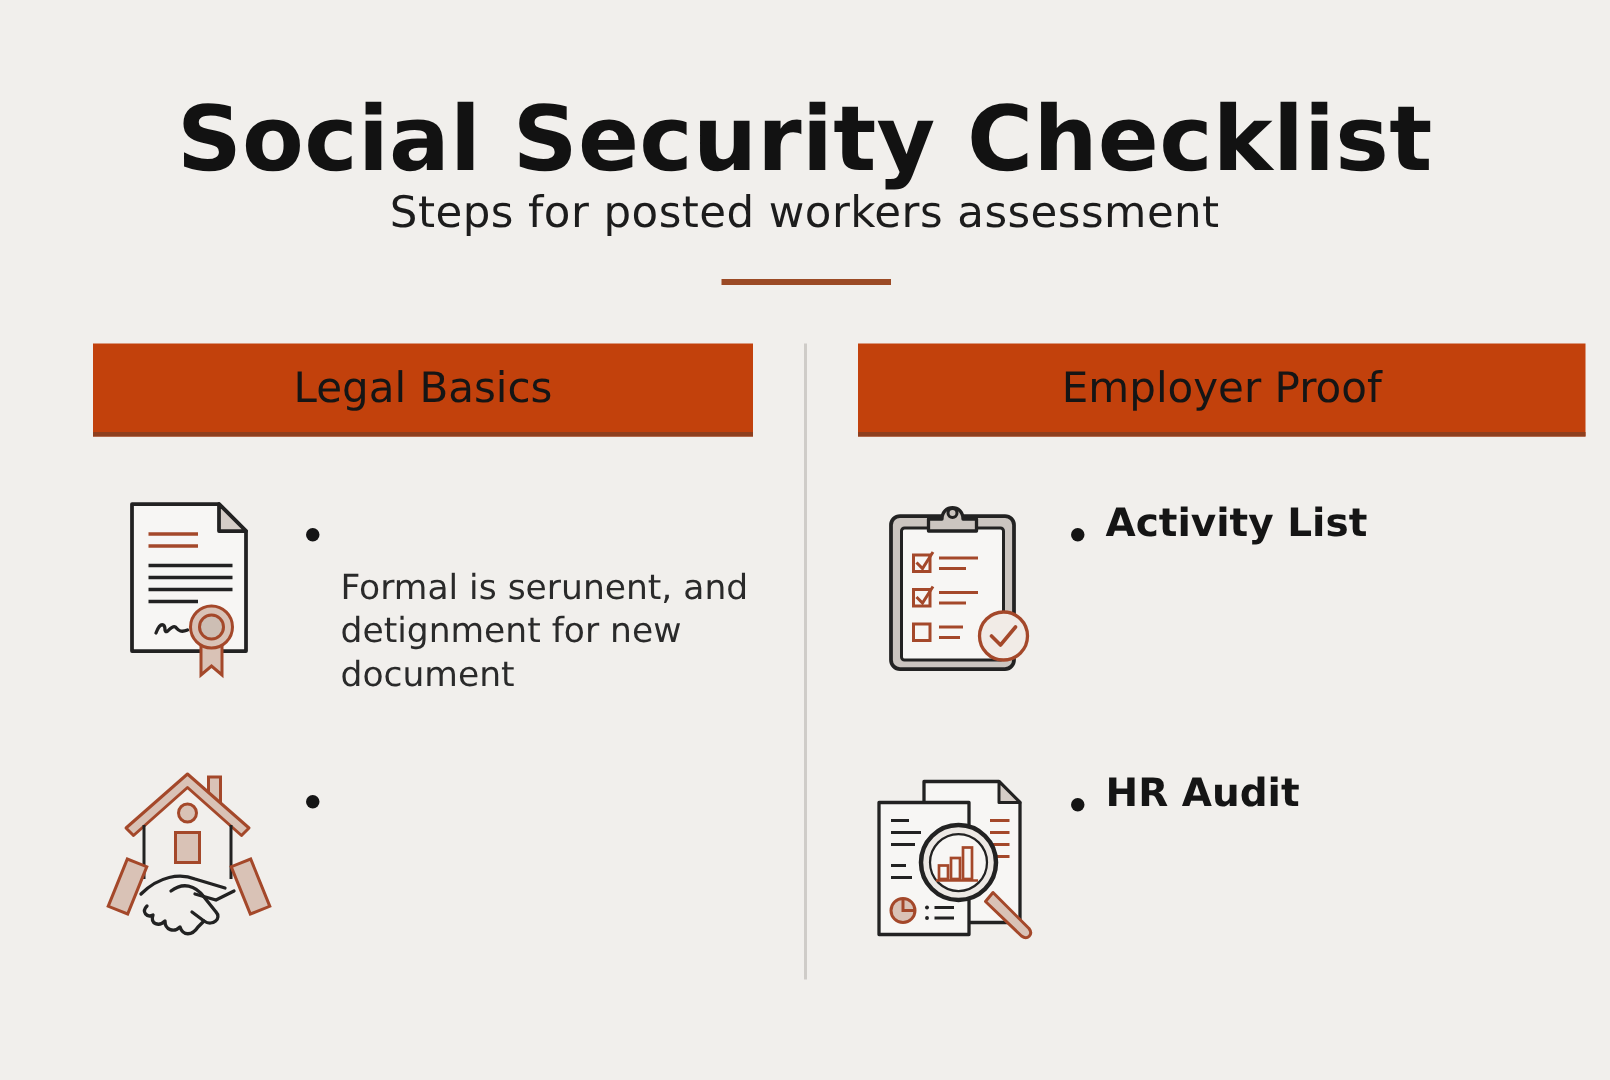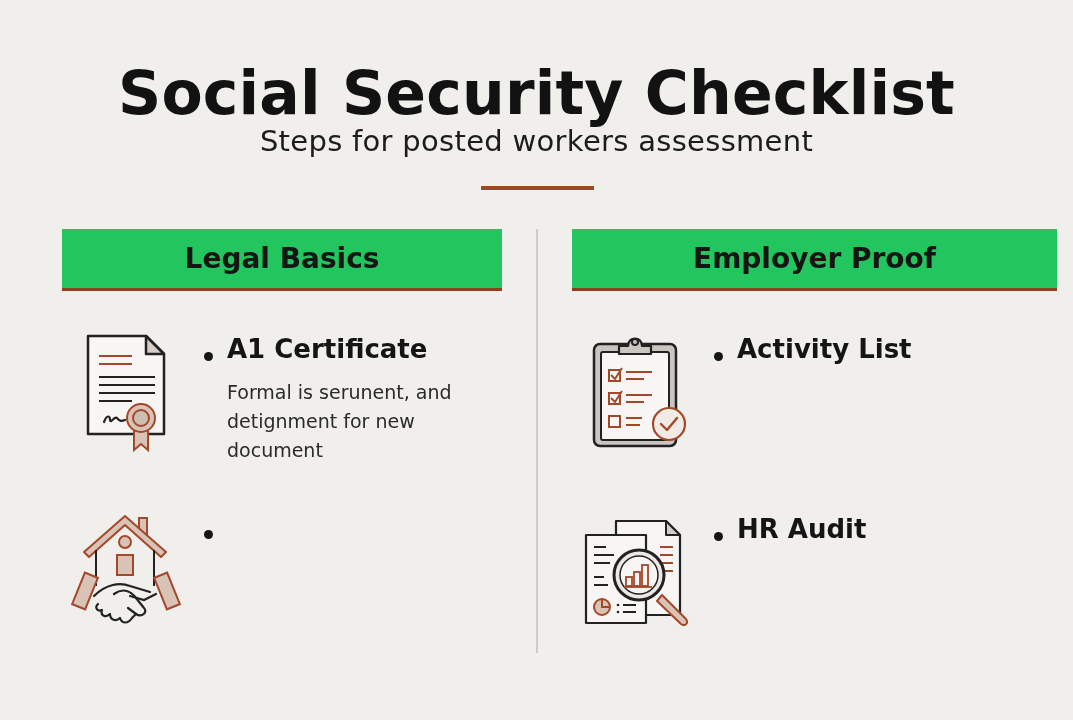--- a/index.html
+++ b/index.html
@@ -23,39 +23,39 @@
   .accent-rule {
     position:absolute; left:481px; top:186px; width:113px; height:4px;
     background:#9b4a25;
   }
   .divider {
     position:absolute; left:536px; top:229px; width:2px; height:424px;
     background:#cfccc8;
   }
   .col-head {
     position:absolute; top:229px; height:59px;
-    background:#22c55e;
+    background:#c2410c;
     border-bottom:3px solid #8e3f1e;
     display:flex; align-items:center; justify-content:center;
-    font-size:28px; font-weight:bold; color:#151515;
+    font-size:28px; font-weight:normal; color:#151515;
   }
   .col-head.left { left:62px; width:440px; }
   .col-head.right { left:572px; width:485px; }
   .item { position:absolute; width:440px; height:140px; }
   .item .icon { position:absolute; left:0; top:0; width:110px; height:130px; }
   .item .bullet {
     position:absolute; top:22px; width:9px; height:9px; border-radius:50%;
     background:#151515;
   }
   .item .item-title {
     position:absolute; top:4px; font-size:26px; font-weight:bold; color:#151515;
     white-space:nowrap;
   }
   .item .item-desc {
-    position:absolute; top:48px; width:280px; font-size:19px; line-height:29px;
+    position:absolute; top:48px; width:280px; font-size:23px; line-height:29px;
     color:#2a2a2a;
   }
 </style>
 </head>
 <body>
 
 <div class="title">Social Security Checklist</div>
 <div class="subtitle">Steps for posted workers assessment</div>
 <div class="accent-rule"></div>
 
@@ -72,21 +72,20 @@
     <line x1="19" y1="47" x2="75" y2="47" stroke="#222" stroke-width="2.2"></line>
     <line x1="19" y1="55" x2="75" y2="55" stroke="#222" stroke-width="2.2"></line>
     <line x1="19" y1="63" x2="75" y2="63" stroke="#222" stroke-width="2.2"></line>
     <line x1="19" y1="71" x2="52" y2="71" stroke="#222" stroke-width="2.2"></line>
     <path d="M24 92 C27 84, 30 86, 30 90 C31 94, 34 86, 37 88 C39 90, 40 92, 45 90" fill="none" stroke="#222" stroke-width="2.2" stroke-linecap="round"></path>
     <path d="M54 98 V120 L61 114 L68 120 V98 Z" fill="#d9c2b6" stroke="#a4482a" stroke-width="2"></path>
     <circle cx="61" cy="88" r="14" fill="#d9c2b6" stroke="#a4482a" stroke-width="2"></circle>
     <circle cx="61" cy="88" r="8" fill="#cdbeb4" stroke="#a4482a" stroke-width="2"></circle>
   </svg>
   <span class="bullet" style="left:124px;"></span>
-  <span class="item-title" style="left:147px;">A1 Certificate</span>
   <span class="item-desc" style="left:147px;">Formal is serunent, and detignment for new document</span>
 </div>
 
 <div class="item" style="left:70px; top:508px;">
   <svg class="icon" viewBox="0 0 115 130" style="width:115px;">
     <rect x="69" y="10" width="8" height="17" fill="#d9c2b6" stroke="#a4482a" stroke-width="2"></rect>
     <path d="M14 44 L55 8 L96 44 L91 49 L55 17 L19 49 Z" fill="#d9c2b6" stroke="#a4482a" stroke-width="2" stroke-linejoin="round"></path>
     <line x1="26" y1="42" x2="26" y2="78" stroke="#222" stroke-width="2"></line>
     <line x1="84" y1="42" x2="84" y2="78" stroke="#222" stroke-width="2"></line>
     <circle cx="55" cy="34" r="6" fill="#d9c2b6" stroke="#a4482a" stroke-width="2"></circle>

